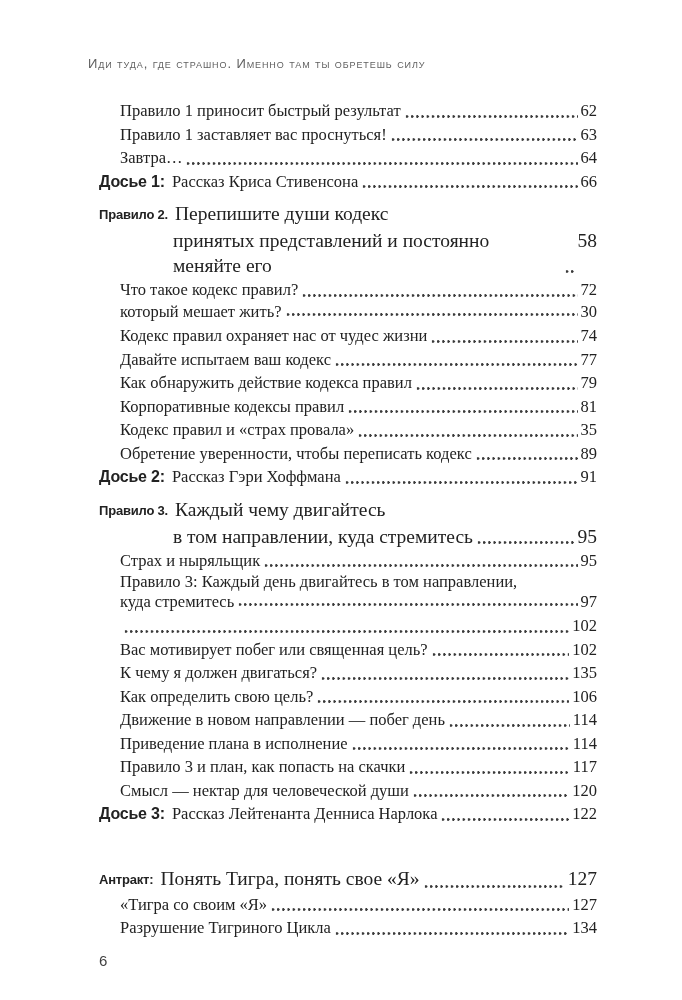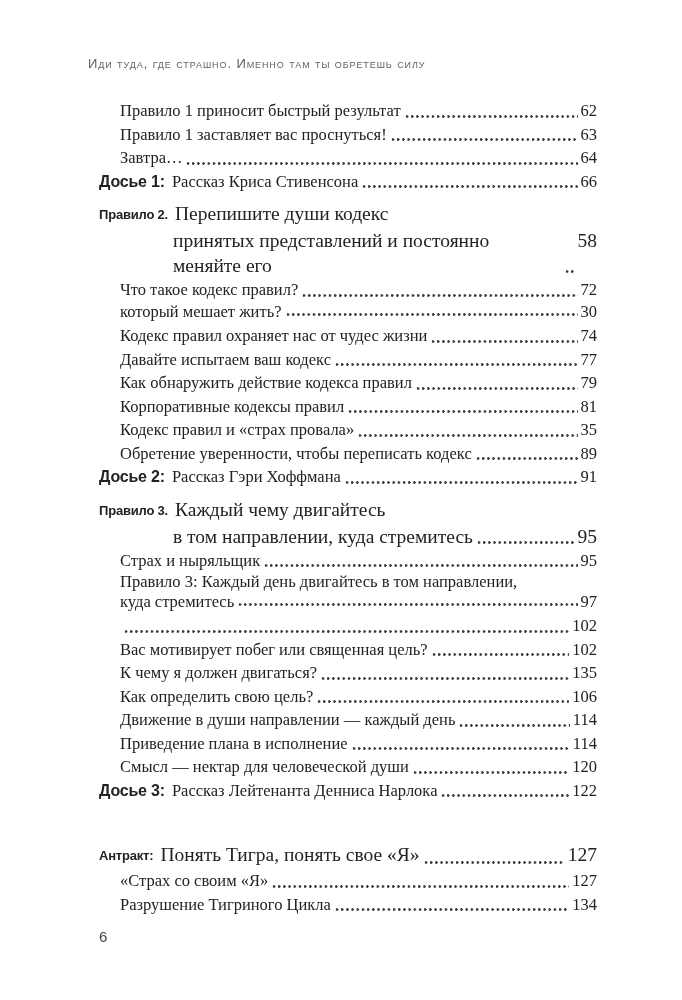--- a/index.html
+++ b/index.html
@@ -217,31 +217,36 @@
       <span class="pg">135</span>
     </div>
 
     <div class="row sub">
       <span class="t">Как определить свою цель?</span>
       <span class="dots"></span>
       <span class="pg">106</span>
     </div>
 
     <div class="row sub">
-      <span class="t">Движение в души направлении — каждый день</span>
+      <span class="t">Движение в новом направлении — побег день</span>
       <span class="dots"></span>
       <span class="pg">114</span>
     </div>
 
     <div class="row sub">
       <span class="t">Приведение плана в исполнение</span>
       <span class="dots"></span>
       <span class="pg">114</span>
     </div>
 
+    <div class="row sub">
+      <span class="t">Правило 3 и план, как попасть на скачки</span>
+      <span class="dots"></span>
+      <span class="pg">117</span>
+    </div>
 
     <div class="row sub">
       <span class="t">Смысл — нектар для человеческой души</span>
       <span class="dots"></span>
       <span class="pg">120</span>
     </div>
 
     <div class="row dossier">
       <span class="label">Досье 3:</span>
       <span class="t">Рассказ Лейтенанта Денниса Нарлока</span>
@@ -250,21 +255,21 @@
     </div>
 
     <div class="row interlude">
       <span class="label">Антракт:</span>
       <span class="t">Понять Тигра, понять свое «Я»</span>
       <span class="dots"></span>
       <span class="pg">127</span>
     </div>
 
     <div class="row sub">
-      <span class="t">«Страх со своим «Я»</span>
+      <span class="t">«Тигра со своим «Я»</span>
       <span class="dots"></span>
       <span class="pg">127</span>
     </div>
 
 
     <div class="row sub">
       <span class="t">Разрушение Тигриного Цикла</span>
       <span class="dots"></span>
       <span class="pg">134</span>
     </div>

